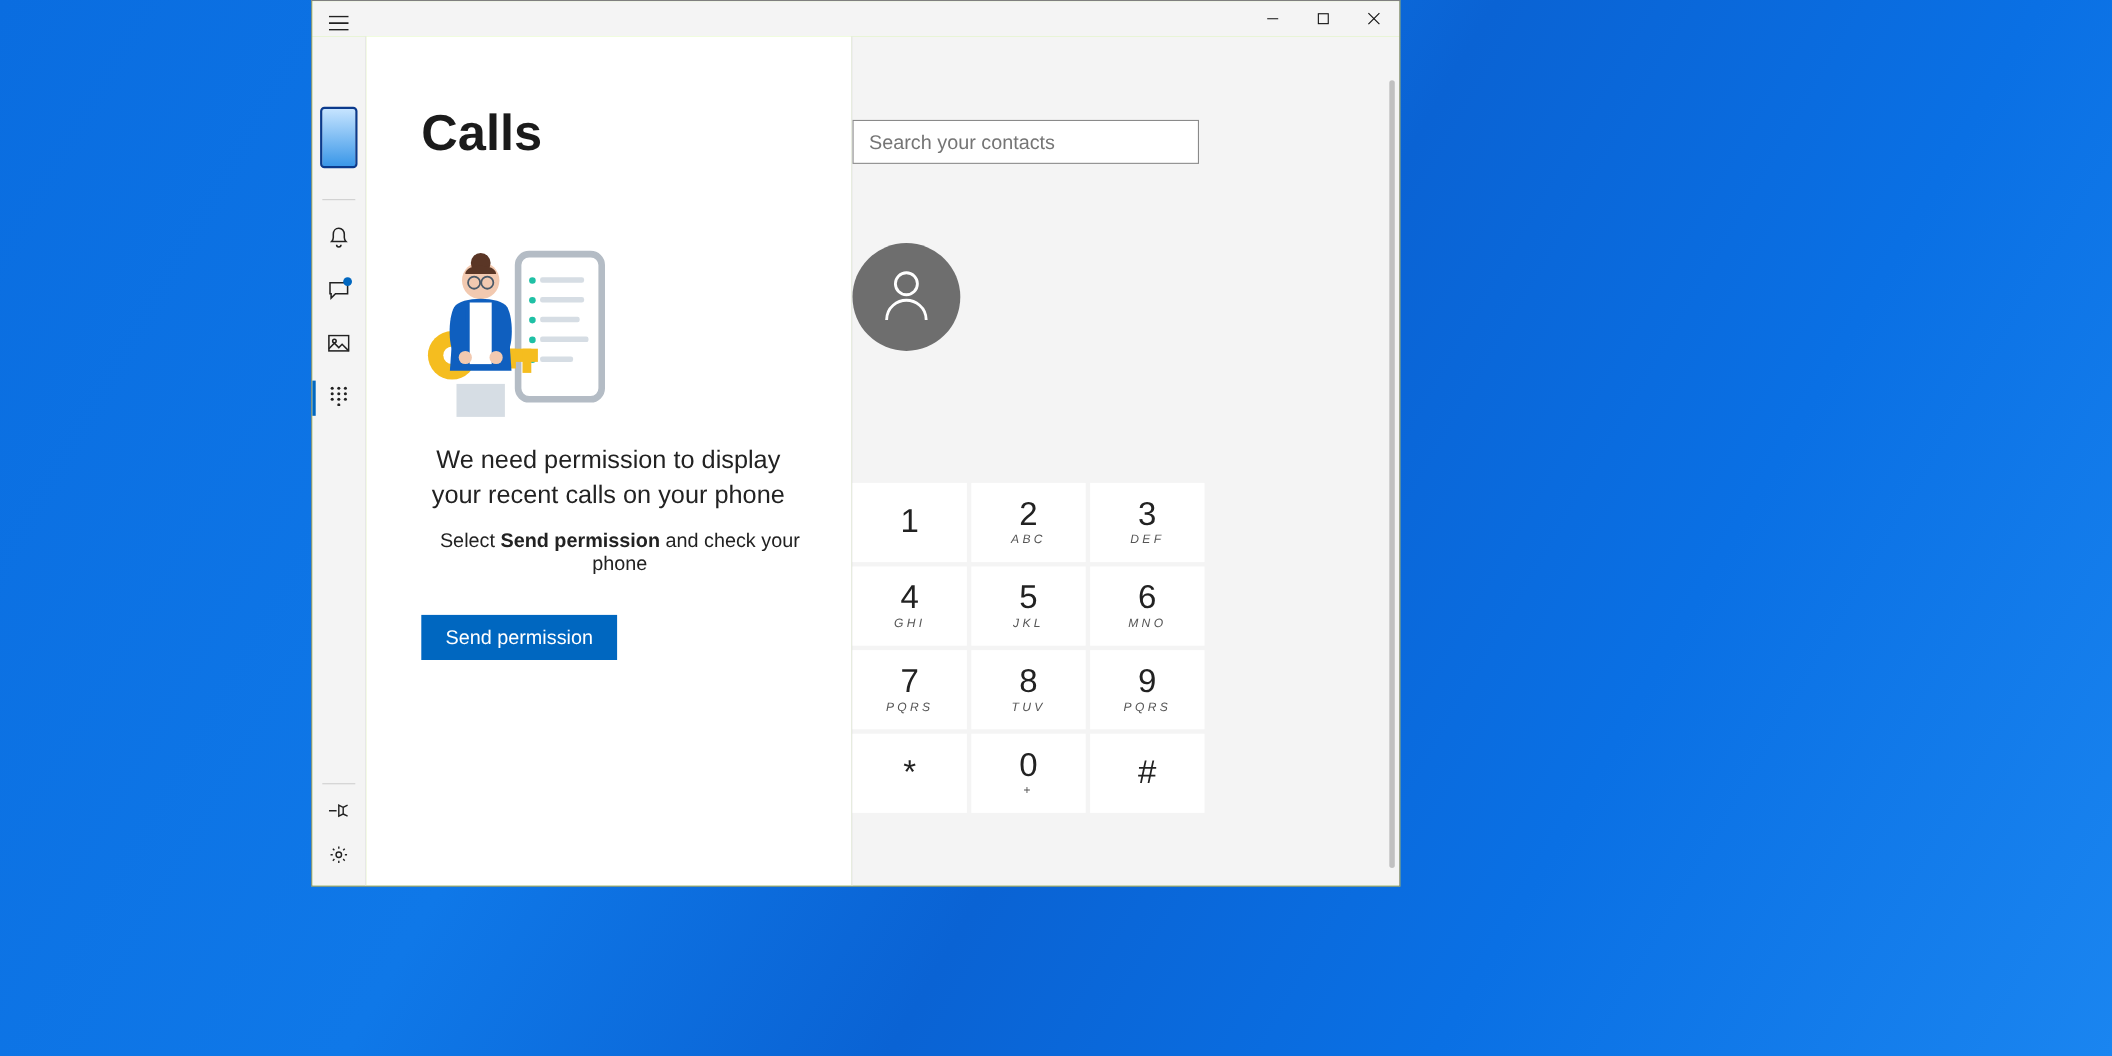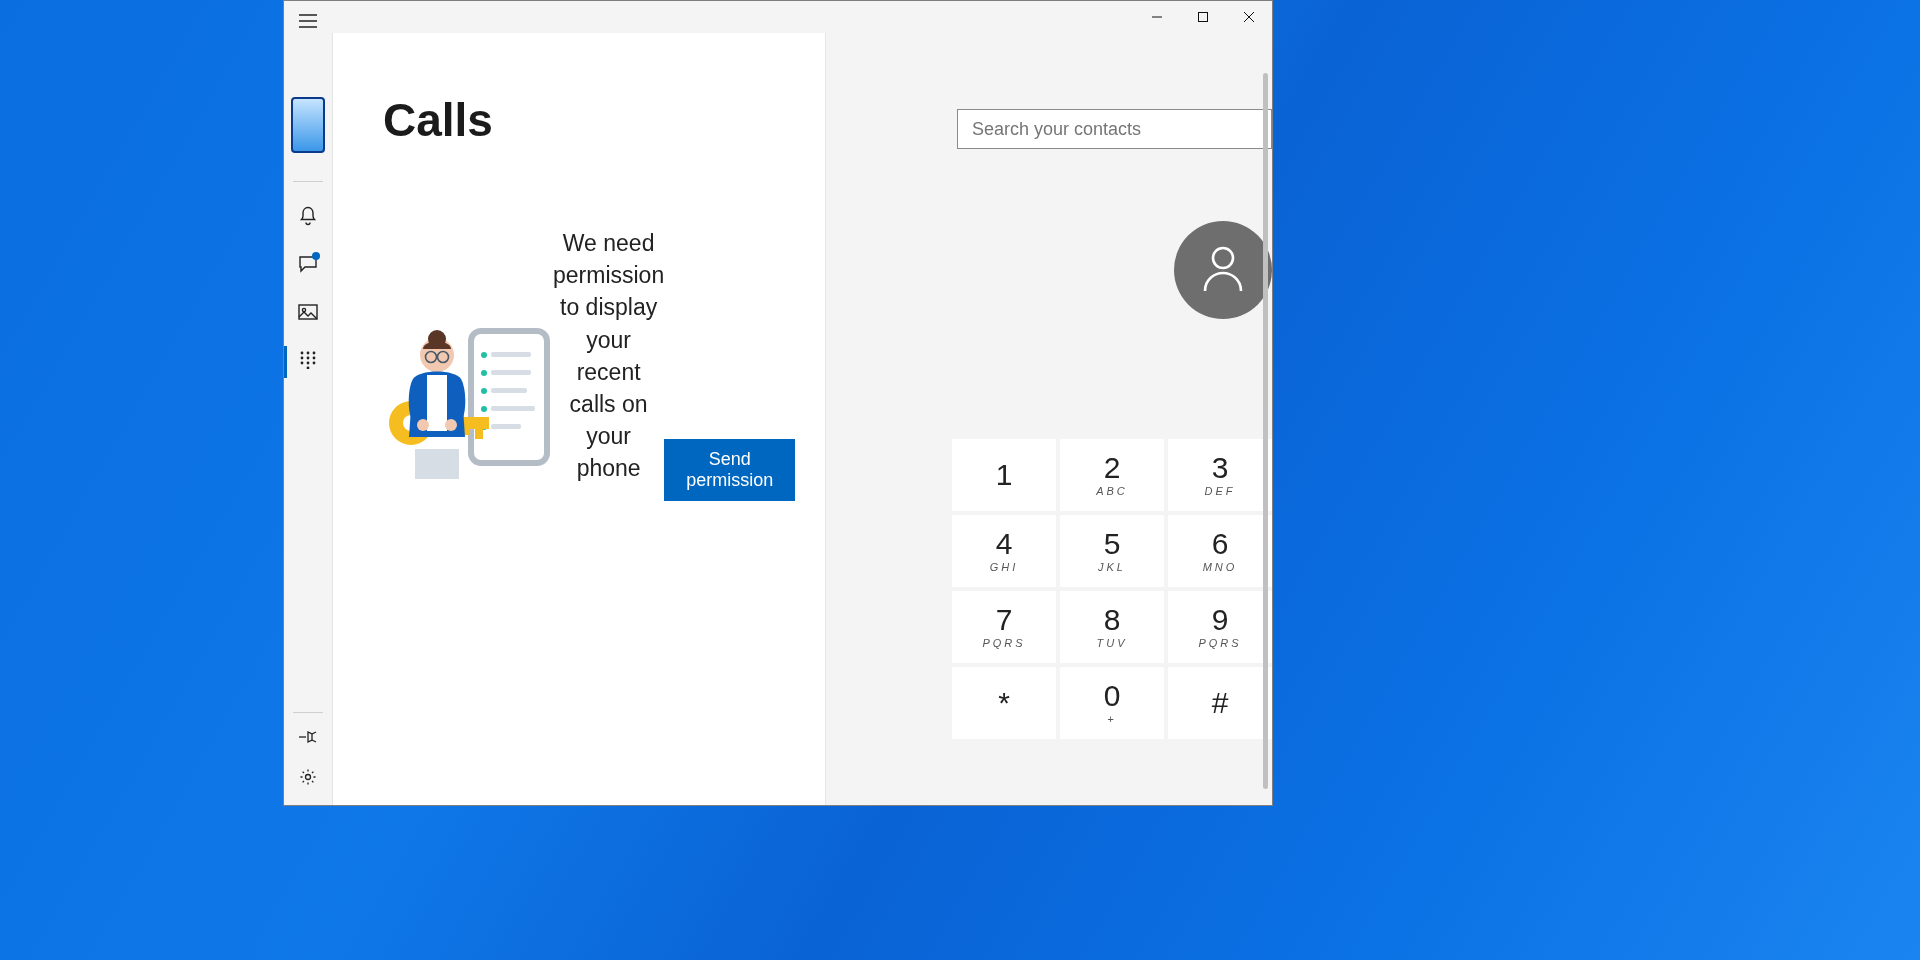--- a/index.html
+++ b/index.html
@@ -116,21 +116,21 @@
     position: relative;
   }
   .page-title {
     font-size: 46px;
     font-weight: 600;
     color:#1b1b1b;
     margin: 0 0 80px 0;
   }
 
   .hero {
-    display:flex; flex-direction:row; align-items:flex-end;
+    display:flex; flex-direction:column; align-items:flex-start;
     text-align:center;
     margin-top: 40px;
   }
   .illus {
     width: 170px; height: 160px;
     position: relative;
     margin-bottom: 14px;
   }
   .hero-h {
     font-size: 23px;
@@ -154,21 +154,21 @@
     padding: 10px 22px;
     cursor:pointer;
   }
 
   
   .dial {
     flex: 1;
     background:#f4f4f4;
     border-left: 1px solid #e6e6e6;
     position: relative;
-    display:flex; flex-direction:column; align-items:flex-end;
+    display:flex; flex-direction:column; align-items:flex-start;
     padding-top: 76px;
   }
   .scrollbar {
     position:absolute; right:4px; top:40px; bottom:16px; width:5px;
     background:#c0c0c0; border-radius:3px;
   }
 
   .search {
     width: 315px; height: 40px;
     border:1px solid #8a8a8a;
@@ -344,20 +344,23 @@
             <path d="M30 52c6-10 42-10 48 0l4 58H26z" fill="#0f5fbf"></path>
             <rect x="44" y="48" width="20" height="56" fill="#fff"></rect>
             <rect x="32" y="122" width="44" height="30" fill="#d6dde4"></rect>
             <path d="M30 52c-6 10-6 40 2 44l10-4-2-38z" fill="#0f5fbf"></path>
             <path d="M78 52c6 10 6 40-2 44l-10-4 2-38z" fill="#0f5fbf"></path>
             <circle cx="40" cy="98" r="6" fill="#f2c9b0"></circle>
             <circle cx="68" cy="98" r="6" fill="#f2c9b0"></circle>
           </svg>
         </div>
         <p class="hero-h">We need permission to display your recent calls on your phone</p>
+        <p class="hero-sub">
+          <span>Select </span><b>Send permission</b><span> and check your phone</span>
+        </p>
         <button class="primary-btn">Send permission</button>
       </div>
     </div>
 
     <div class="dial">
       <div class="scrollbar"></div>
 
       <input class="search" placeholder="Search your contacts" style="">
 
       <div class="avatar">

